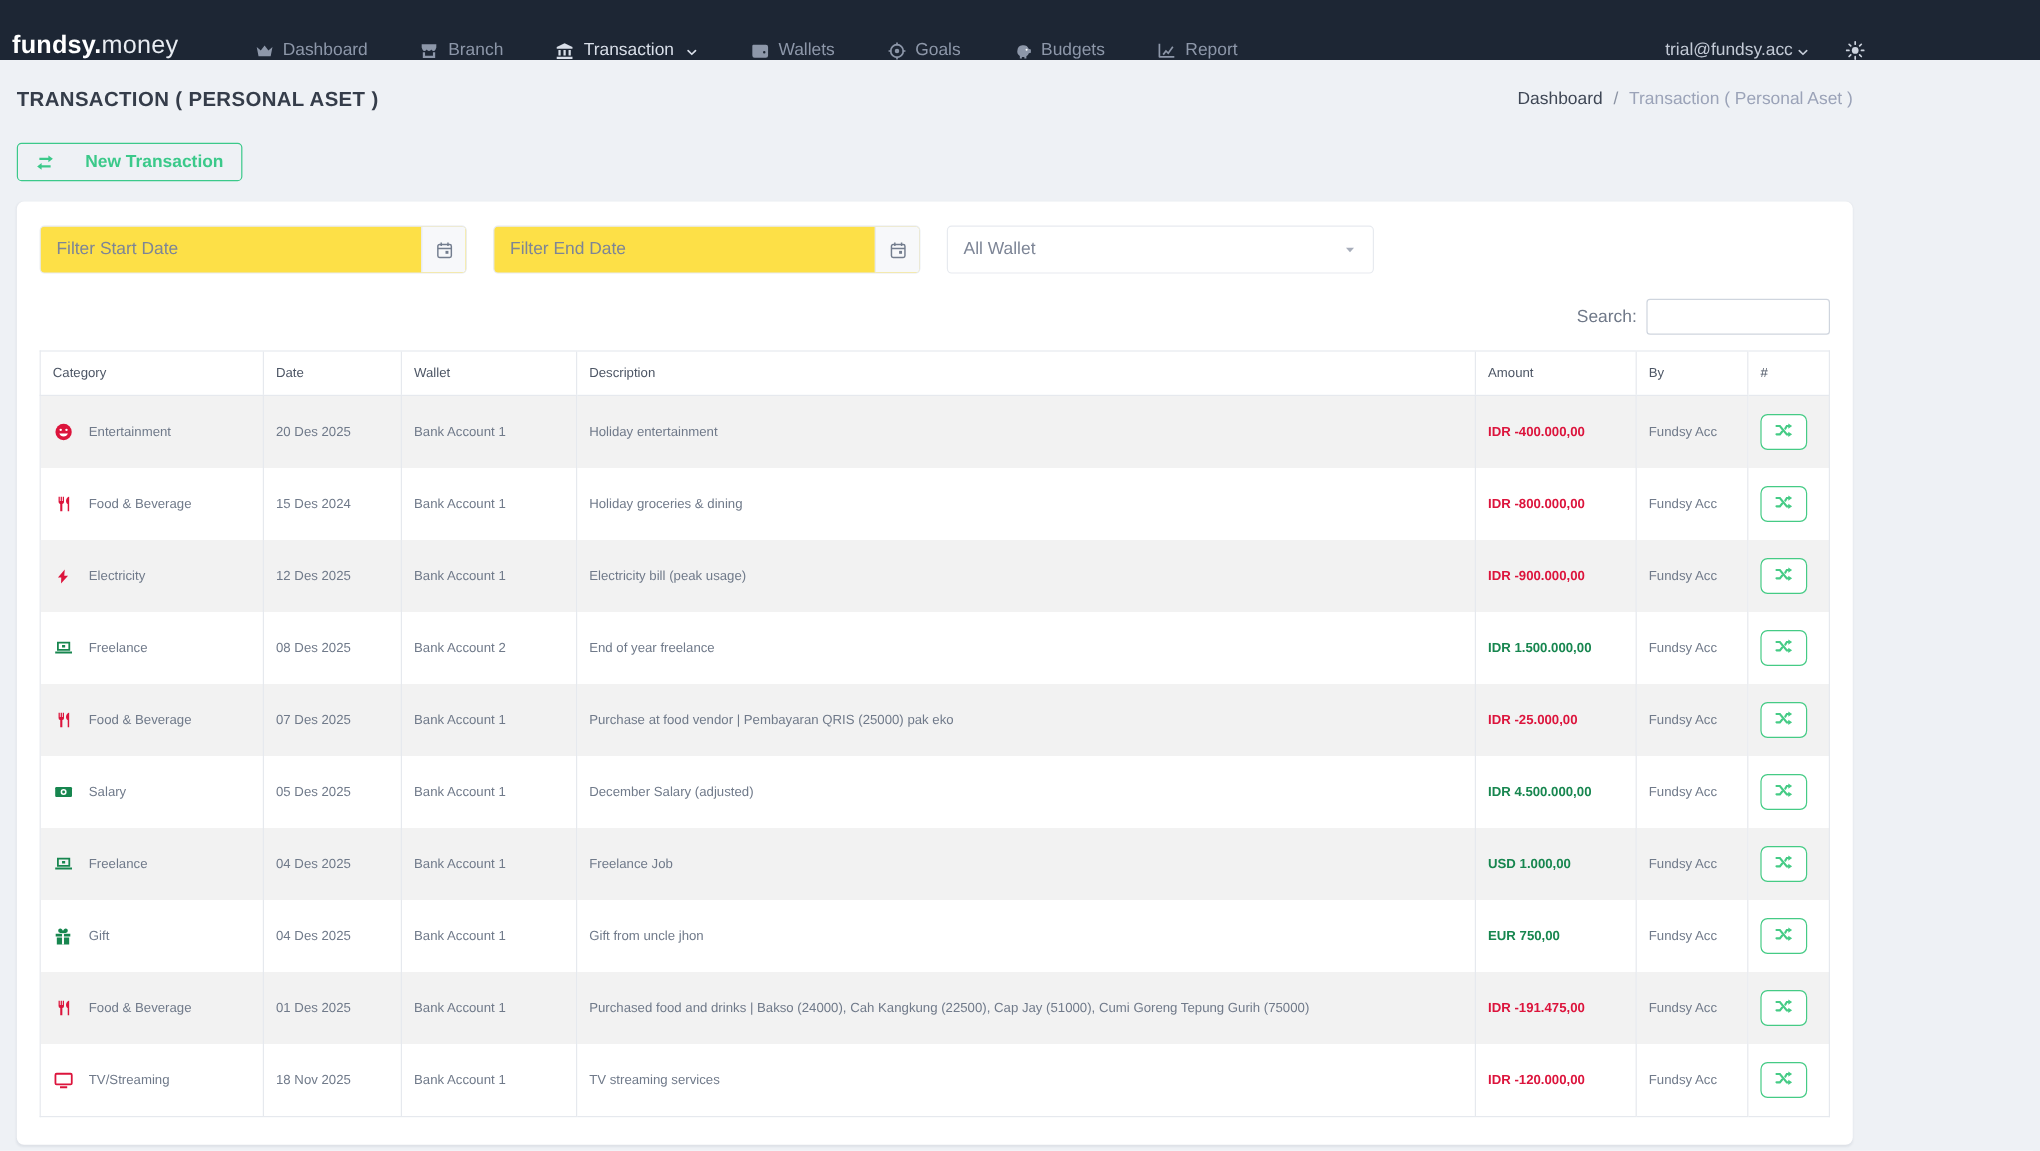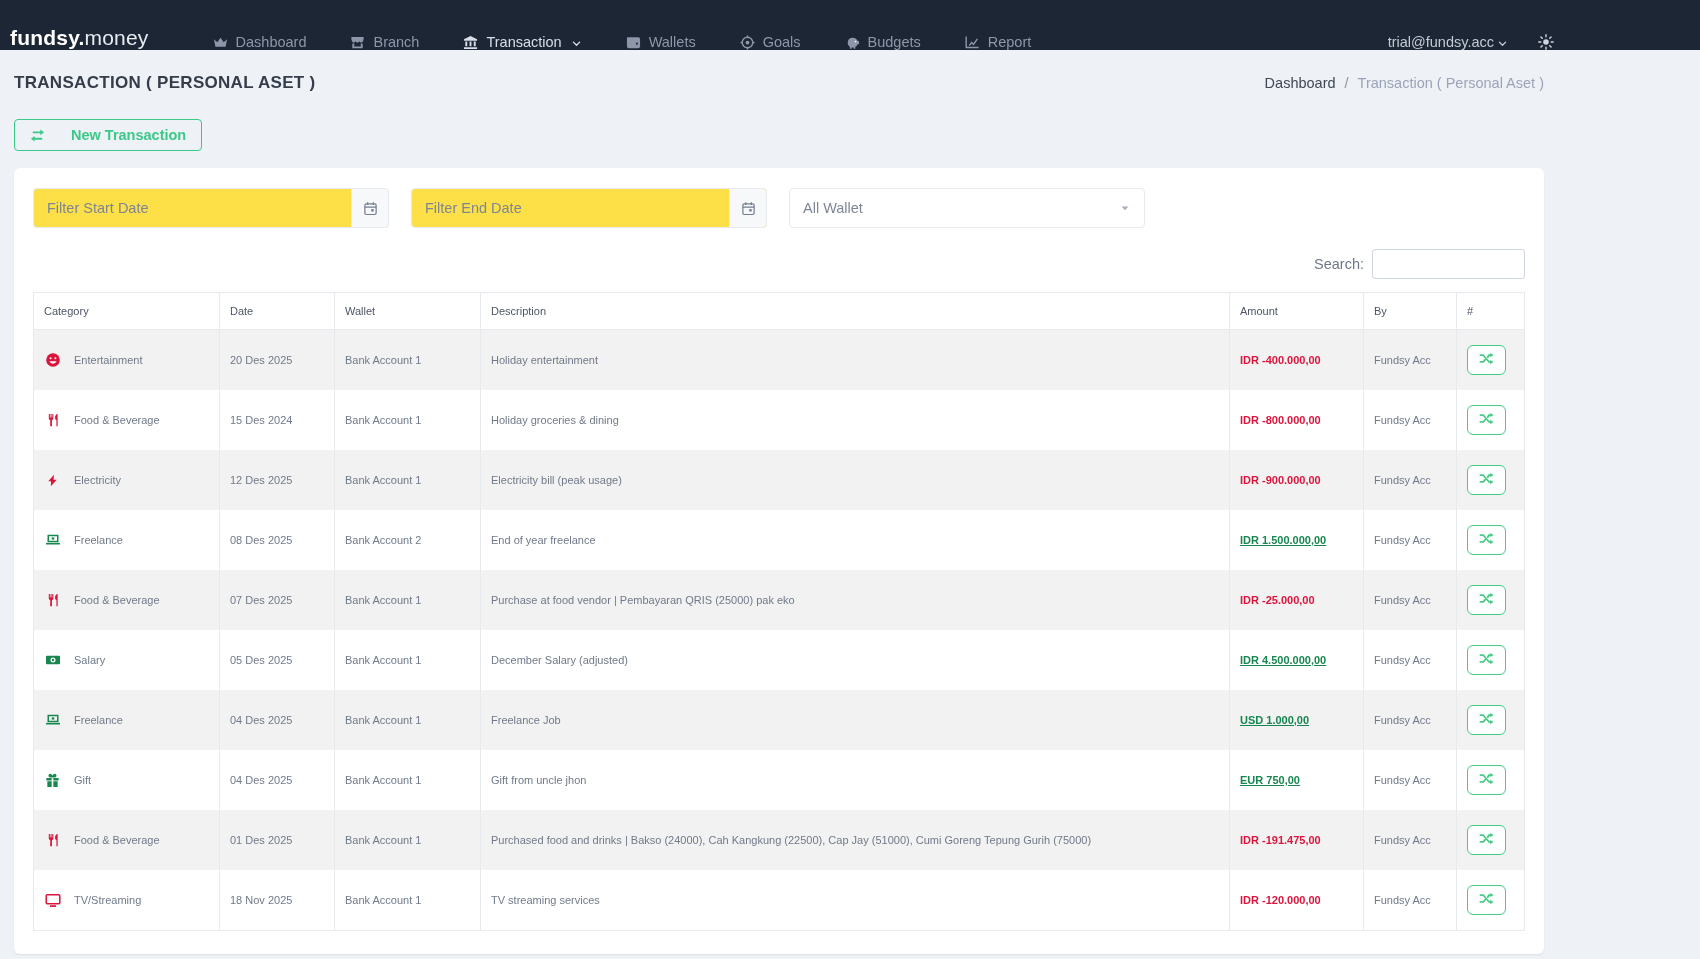--- a/index.html
+++ b/index.html
@@ -100,21 +100,21 @@
   tbody td{padding:15px 10px;color:#707a8a;overflow:hidden;white-space:nowrap;text-overflow:ellipsis;}
   tbody tr:nth-child(odd){background:#f2f2f2;}
   tbody tr:last-child td{border-bottom:1px solid var(--line);}
   .cat{display:flex;align-items:center;gap:13px;border-left:none;}
   td.cat-td{border-left:1px solid var(--line);}
   .cat-ico{display:inline-flex;width:17px;justify-content:center;}
   tr .expense-ico{color:var(--expense);}
   tr .income-ico{color:var(--income);}
   td.amount{font-weight:700;}
   td.amount.expense{color:var(--expense);}
-  td.amount.income{color:var(--income);text-decoration:underline;}
+  td.amount.income{color:var(--income);}
   .action-btn{
     display:inline-flex;align-items:center;justify-content:center;
     border:1px solid #45cb85;background:#fff;color:#45cb85;
     border-radius:6px;padding:5px 11px;cursor:pointer;
   }
 </style>
 </head>
 <body>
 
 <nav class="navbar">

